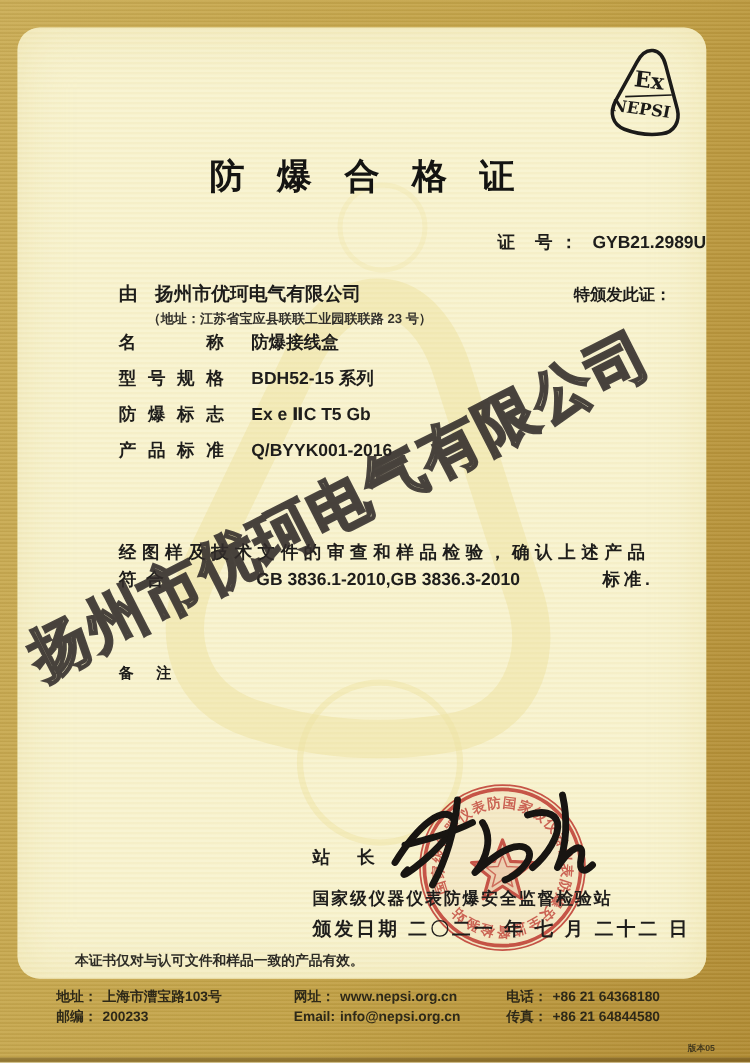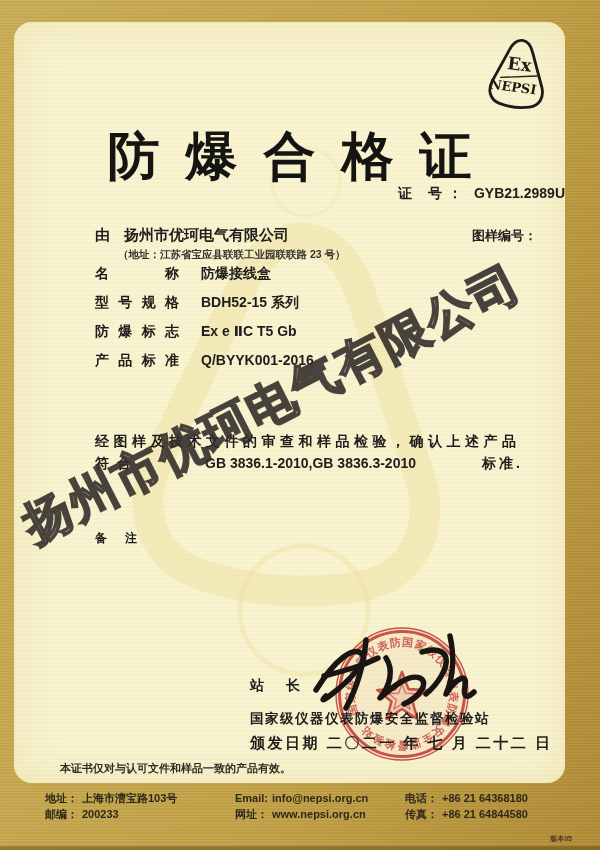--- a/index.html
+++ b/index.html
@@ -25,21 +25,21 @@
     background:repeating-linear-gradient(180deg,rgba(222,203,130,0.10) 0 1px,rgba(255,255,255,0.05) 2px 4px);
     pointer-events:none;
   }
   .ink{color:#1e1d1b;}
   
   .bg-marks{position:absolute;left:0;top:0;width:551px;height:761px;pointer-events:none;opacity:.55;}
   
   .logo{position:absolute;left:462px;top:14px;width:84px;height:82px;}
   
   .title{position:absolute;left:0;top:100px;width:100%;text-align:center;
-    font-size:52px;font-weight:700;letter-spacing:26px;text-indent:26px;color:#141412;}
+    font-size:28px;font-weight:700;letter-spacing:26px;text-indent:26px;color:#141412;}
   
   .certno{position:absolute;left:0;top:163px;width:100%;text-align:right;font-size:14px;font-weight:700;}
   .certno .lbl{letter-spacing:6px;margin-right:6px;}
   
   .maker{position:absolute;left:81px;right:28px;top:204px;display:flex;align-items:baseline;font-size:15px;font-weight:700;}
   .maker .prefix{margin-right:14px;}
   .maker .fill{flex:1;}
   .maker .suffix{font-size:13px;}
   .maker-addr{position:absolute;left:104px;top:226px;font-size:10.5px;font-weight:700;color:#33312c;}
   
@@ -111,21 +111,21 @@
   <div class="title ink">防爆合格证</div>
 
   <div class="certno ink">
     <span class="lbl">证  号：</span><span>GYB21.2989U</span>
   </div>
 
   <div class="maker ink">
     <span class="prefix">由</span>
     <span>扬州市优珂电气有限公司</span>
     <span class="fill"></span>
-    <span class="suffix">图样编号：</span>
+    <span class="suffix">特颁发此证：</span>
   </div>
   <div class="maker-addr">（地址：江苏省宝应县联联工业园联联路 23 号）</div>
 
   <div class="fields ink">
     <div class="frow">
       <span class="flabel">名称</span>
       <span class="fvalue">防爆接线盒</span>
     </div>
     <div class="frow">
       <span class="flabel">型号规格</span>
@@ -194,24 +194,24 @@
     <div class="fcol fcol1">
       <div class="fpair">
         <span class="pl">地址：</span><span>上海市漕宝路103号</span>
       </div>
       <div class="fpair">
         <span class="pl">邮编：</span><span>200233</span>
       </div>
     </div>
     <div class="fcol fcol2">
       <div class="fpair">
+        <span class="pl">网址：</span><span>www.nepsi.org.cn</span>
+      </div>
+      <div class="fpair">
         <span class="pl">Email:</span><span>info@nepsi.org.cn</span>
-      </div>
-      <div class="fpair">
-        <span class="pl">网址：</span><span>www.nepsi.org.cn</span>
       </div>
     </div>
     <div class="fcol fcol3">
       <div class="fpair">
         <span class="pl">电话：</span><span>+86 21 64368180</span>
       </div>
       <div class="fpair">
         <span class="pl">传真：</span><span>+86 21 64844580</span>
       </div>
     </div>

